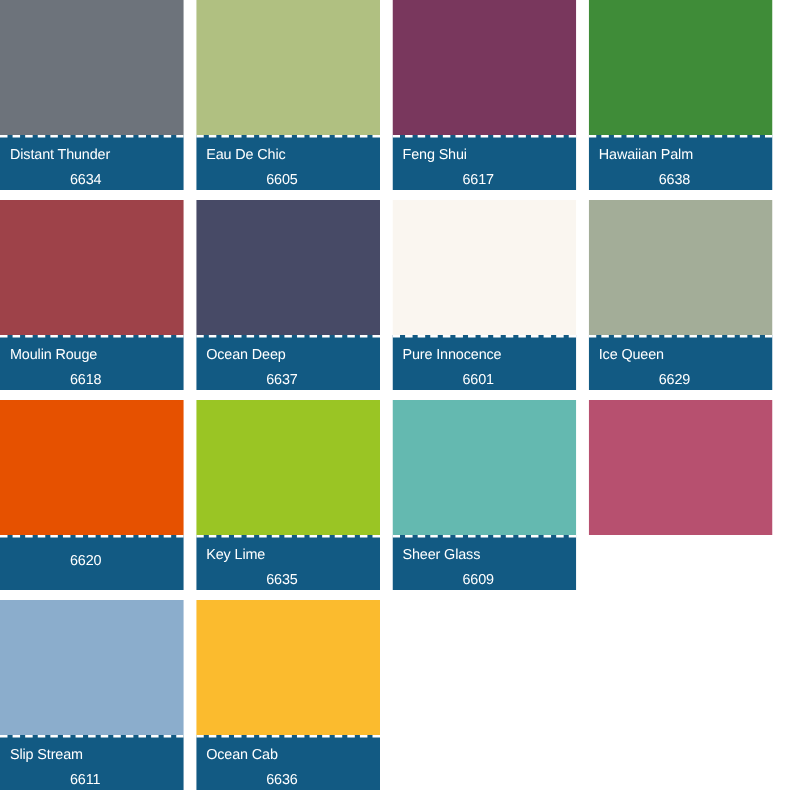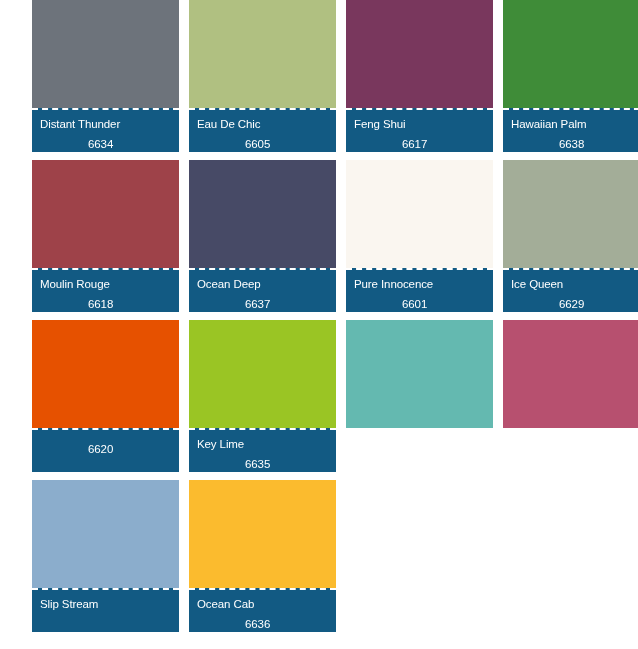--- a/index.html
+++ b/index.html
@@ -15,21 +15,20 @@
   }
 
   #swatch-grid {
     display: grid;
     grid-template-columns: repeat(4, 147px);
     grid-template-rows: repeat(4, 152px);
     column-gap: 10px;
     row-gap: 8px;
     width: 638px;
     box-sizing: border-box;
-    padding-left: 32px;
   }
 
   .swatch-card {
     position: relative;
     width: 147px;
     height: 152px;
     overflow: hidden;
     display: flex;
     flex-direction: column;
   }
@@ -134,28 +133,33 @@
     </div>
     <div class="swatch-card">
       <div class="swatch-color" style="background: rgb(154, 197, 36);"></div>
       <div class="swatch-label">
         <div class="swatch-name">Key Lime</div>
         <div class="swatch-code">6635</div>
       </div>
     </div>
     <div class="swatch-card">
       <div class="swatch-color" style="background: rgb(100, 185, 176);"></div>
+      <div class="swatch-label">
+        <div class="swatch-name">Sheer Glass</div>
+        <div class="swatch-code">6609</div>
+      </div>
     </div>
     <div class="swatch-card">
       <div class="swatch-color" style="background: rgb(183, 80, 111);"></div>
     </div>
     <div class="swatch-card">
       <div class="swatch-color" style="background: rgb(139, 173, 204);"></div>
       <div class="swatch-label">
         <div class="swatch-name">Slip Stream</div>
+        <div class="swatch-code">6611</div>
       </div>
     </div>
     <div class="swatch-card">
       <div class="swatch-color" style="background: rgb(251, 187, 46);"></div>
       <div class="swatch-label">
         <div class="swatch-name">Ocean Cab</div>
         <div class="swatch-code">6636</div>
       </div>
     </div>
   </div>

